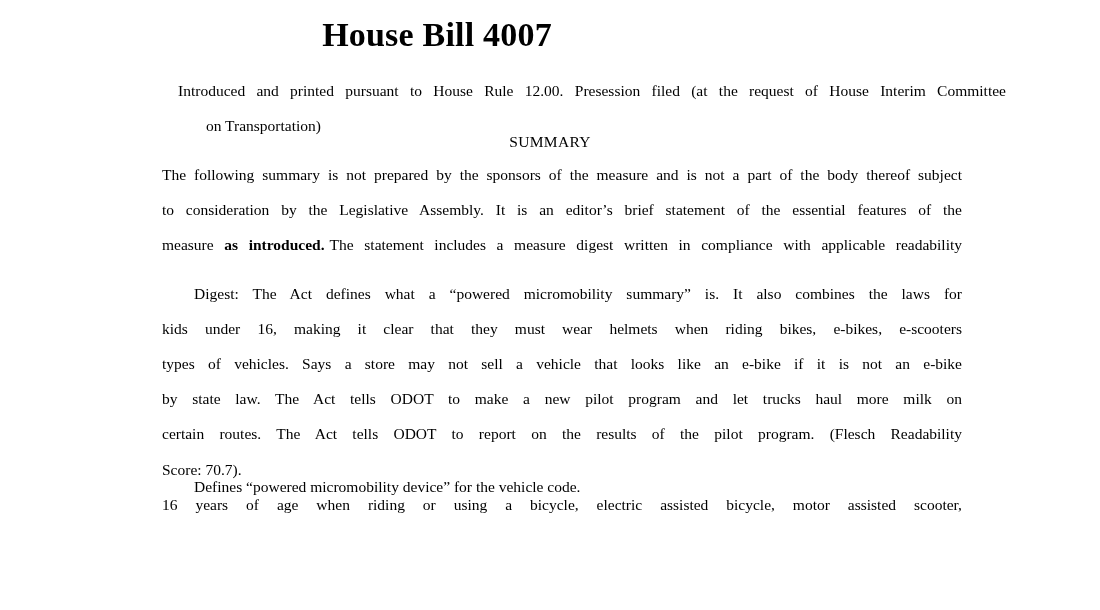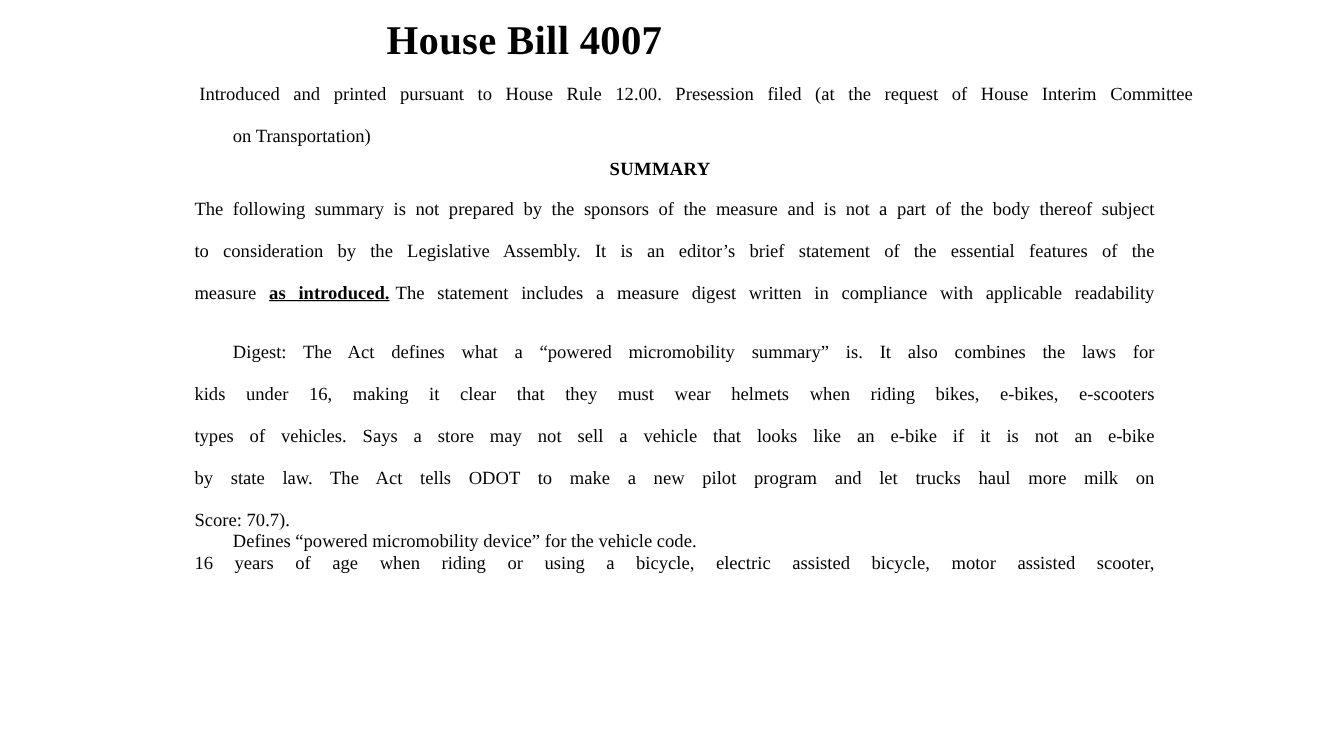--- a/index.html
+++ b/index.html
@@ -23,21 +23,21 @@
   .doc-title {
     text-align: center;
     font-size: 34px;
     font-weight: bold;
     letter-spacing: 0.2px;
     margin: 0;
     padding-top: 16px;
     line-height: 1.1;
   }
   .intro-block {
-    margin: 4px;
+    margin: 16px;
     padding: 0;
     position: absolute;
     left: 162px;
     top: 66px;
     width: 800px;
     font-size: 15.5px;
     line-height: 17.6px;
     text-align: justify;
     text-indent: 0;
     padding-left: 28px;
@@ -45,21 +45,21 @@
   .intro-block .firstline {
     margin-left: -28px;
   }
   .summary-heading {
     position: absolute;
     left: 0;
     top: 133px;
     width: 1100px;
     text-align: center;
     font-size: 15.5px;
-    font-weight: bold;
+    font-weight: normal;
     letter-spacing: 0.3px;
   }
   .body-area {
     position: absolute;
     left: 162px;
     top: 166px;
     width: 800px;
     font-size: 15.5px;
     line-height: 17.6px;
     text-align: justify;
@@ -67,21 +67,20 @@
   .para {
     margin: 0;
     text-align: justify;
     text-justify: inter-word;
   }
   .para.gap {
     margin-top: 13px;
   }
   .para b {
     font-weight: bold;
-    text-decoration: underline;
   }
   
   .jline {
     display: block;
     text-align: justify;
   }
   .jline::after {
     content: "";
     display: inline-block;
     width: 100%;
@@ -114,20 +113,21 @@
       <span class="jline">The following summary is not prepared by the sponsors of the measure and is not a part of the body thereof subject</span>
       <span class="jline">to consideration by the Legislative Assembly. It is an editor’s brief statement of the essential features of the</span>
       <span class="jline"><span>measure </span><b>as introduced.</b><span class="nbsp-gap"></span><span>The statement includes a measure digest written in compliance with applicable readability</span></span>
     </div>
 
     <div class="para gap">
       <span class="jline" style="text-indent:32px;">Digest: The Act defines what a “powered micromobility summary” is. It also combines the laws for</span>
       <span class="jline">kids under 16, making it clear that they must wear helmets when riding bikes, e-bikes, e-scooters</span>
       <span class="jline">types of vehicles. Says a store may not sell a vehicle that looks like an e-bike if it is not an e-bike</span>
       <span class="jline">by state law. The Act tells ODOT to make a new pilot program and let trucks haul more milk on</span>
+      <span class="jline">certain routes. The Act tells ODOT to report on the results of the pilot program. (Flesch Readability</span>
       <span class="jline last">Score: 70.7).</span>
     </div>
 
     <div class="para">
       <span class="jline last" style="text-indent:32px;">Defines “powered micromobility device” for the vehicle code.</span>
     </div>
 
     <div class="para">
       <span class="jline">16 years of age when riding or using a bicycle, electric assisted bicycle, motor assisted scooter,</span>
 

